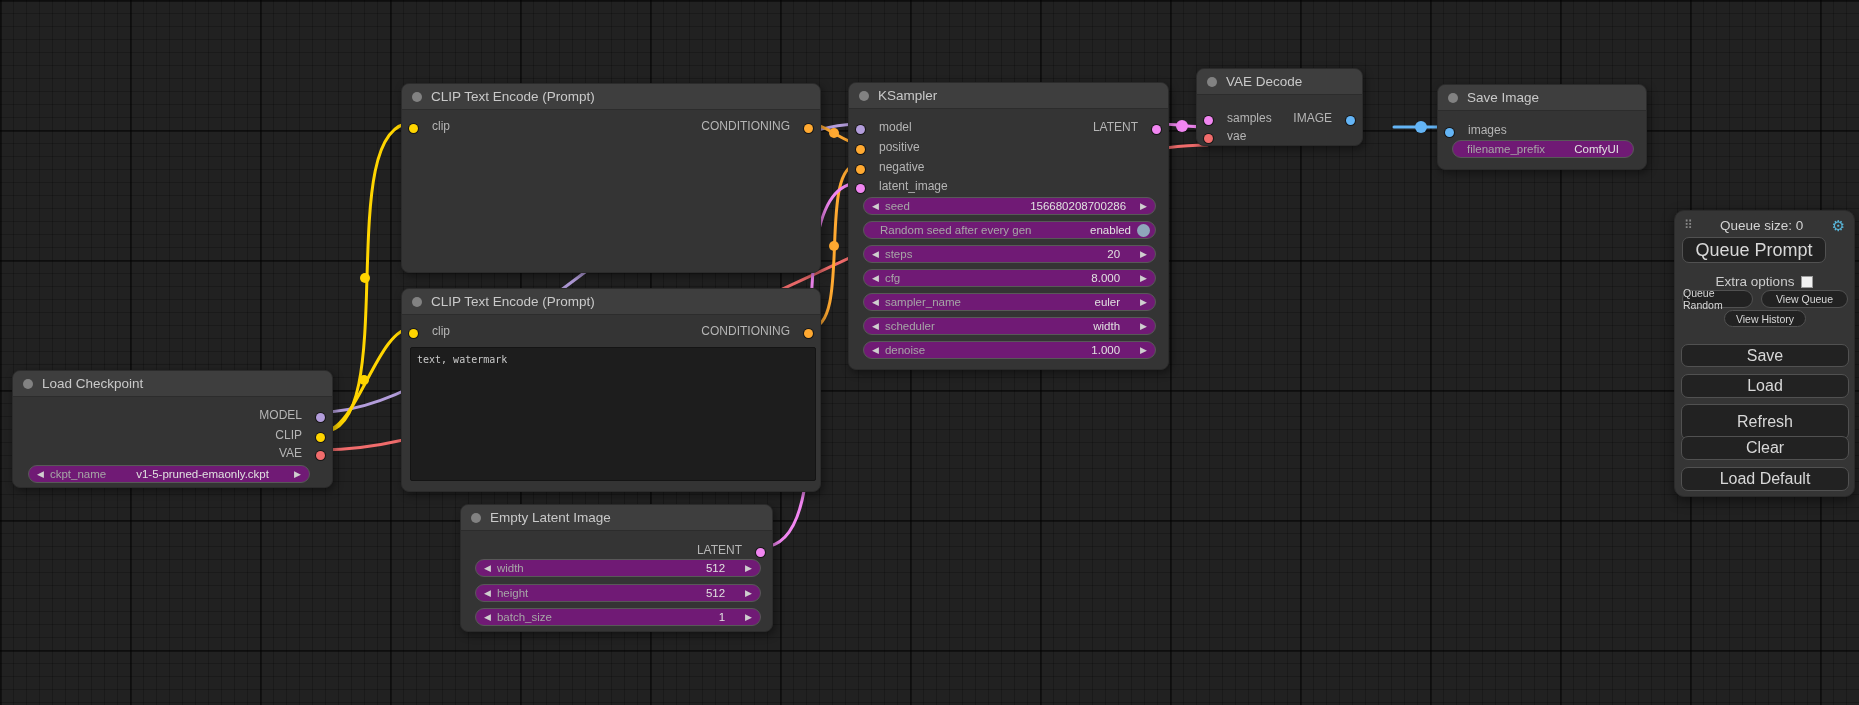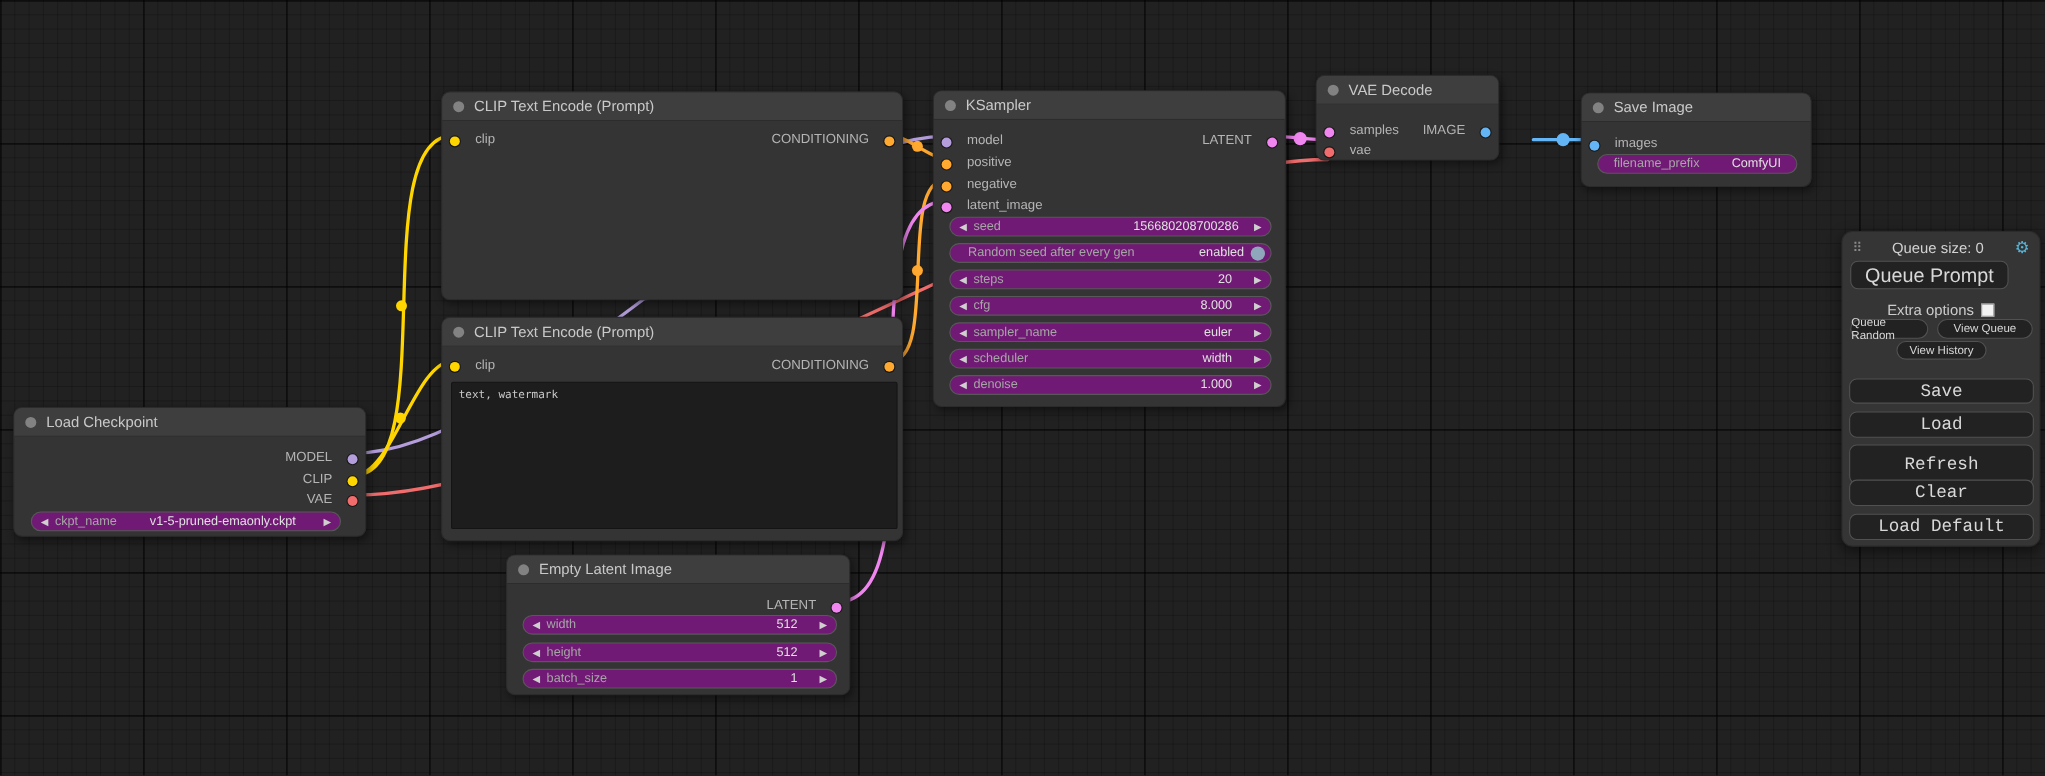--- a/index.html
+++ b/index.html
@@ -76,21 +76,21 @@
   }
   .qp-handle{color:#8a8a8a;font-size:12px;letter-spacing:-1px;flex:none;}
   .qp-size{flex:1;text-align:center;font-size:13.5px;color:#d2d2d2;}
   .qp-gear{font-size:15px;flex:none;line-height:1;}
   .qbtn{
     position:absolute;box-sizing:border-box;
     background:#222;border:1px solid #515151;border-radius:7px;
     color:#d8d8d8;display:flex;align-items:center;justify-content:center;
   }
   .qbtn.big{font-size:18px;}
-  .qbtn.med{font-size:16px;font-family:Liberation Mono, monospace;}
+  .qbtn.med{font-size:16px;}
   .qbtn.small{font-size:10.5px;border-radius:9px;}
   .qp-extra{
     position:absolute;left:0;top:272px;width:100%;
     display:flex;align-items:center;justify-content:center;gap:7px;
   }
   .qp-extra .lbl{font-size:13.5px;color:#cccccc;}
   .qp-extra .chk{width:12px;height:12px;background:#f2f2f2;border:1px solid #9a9a9a;box-sizing:border-box;}
 </style>
 </head>
 <body>

